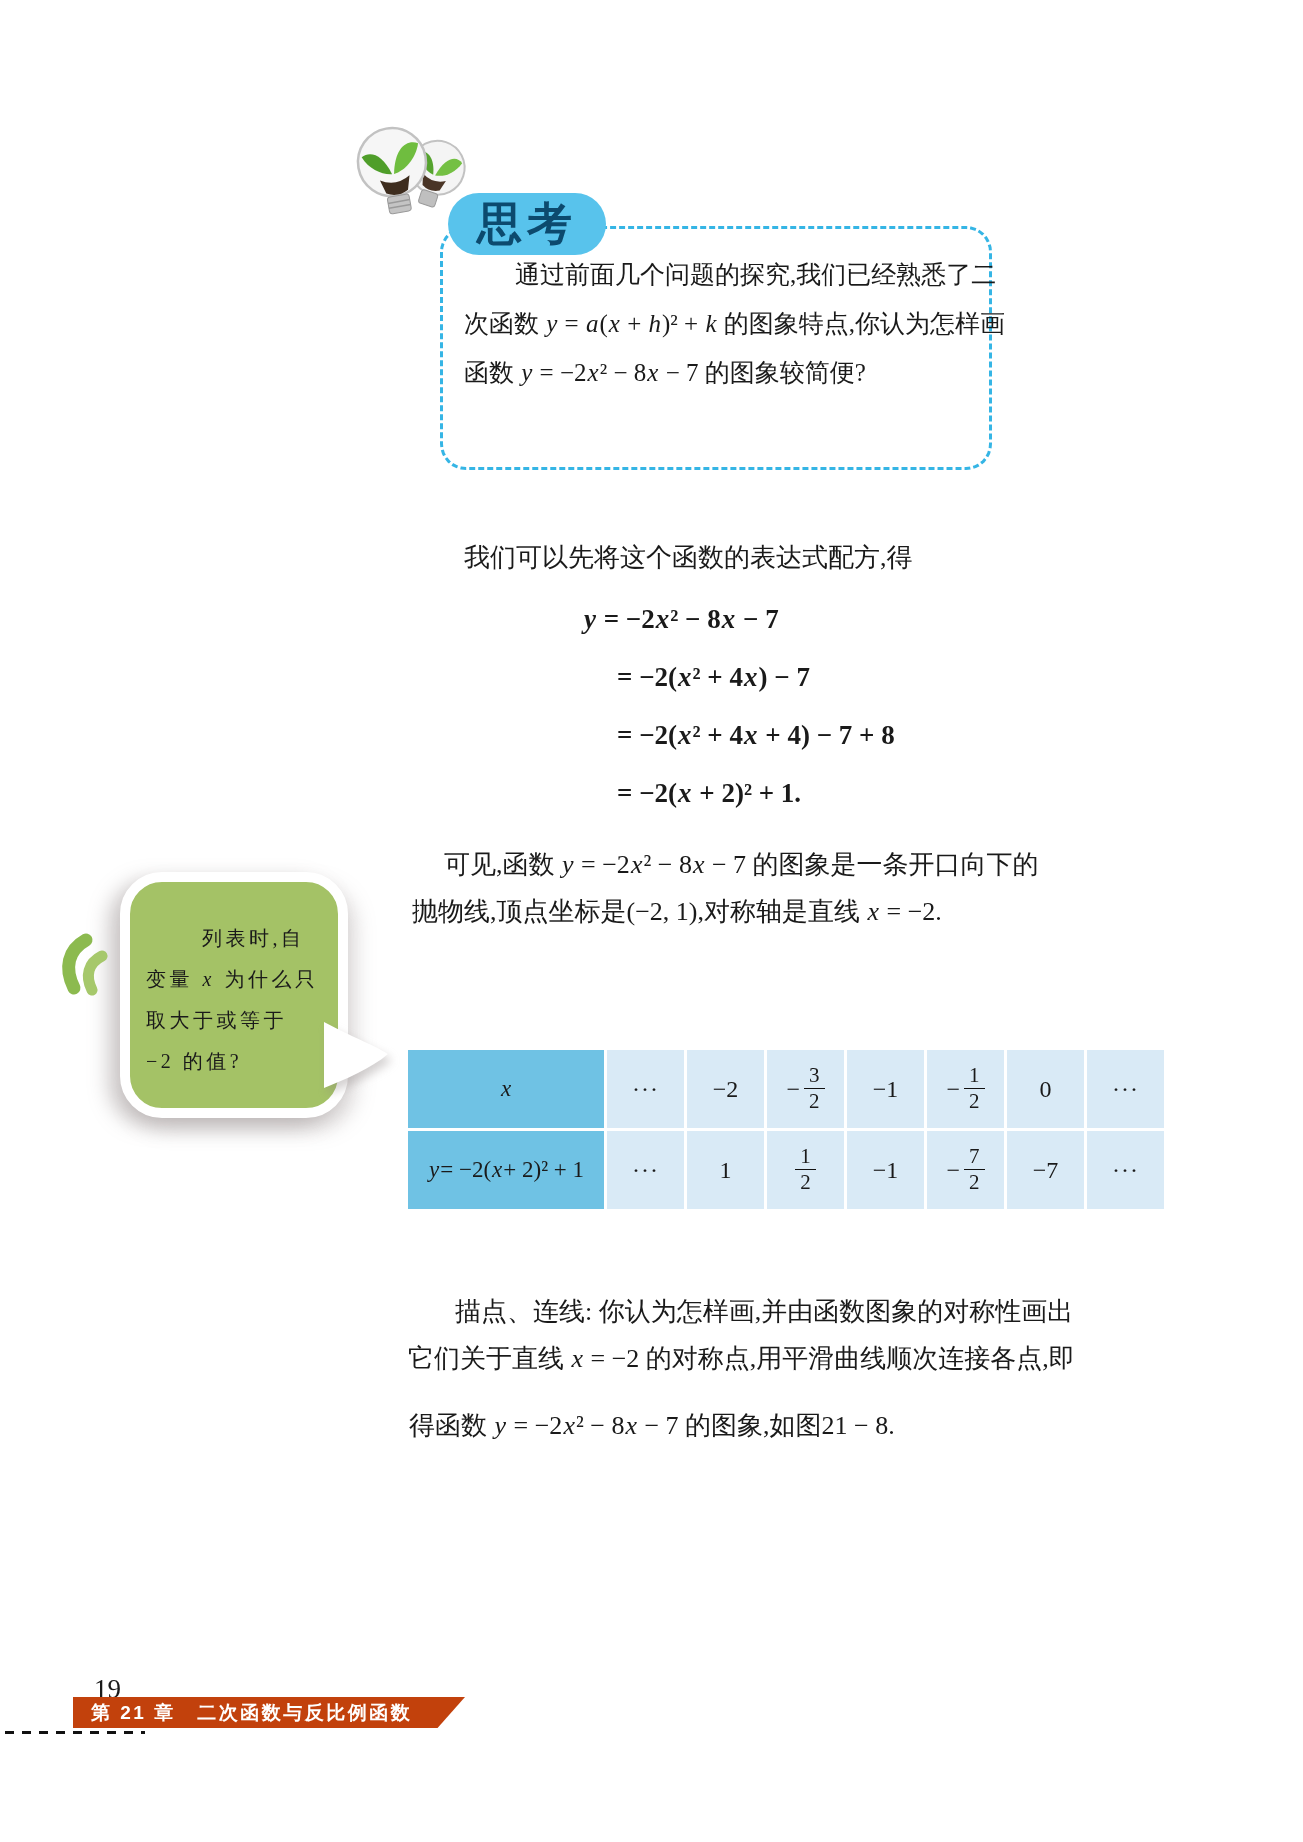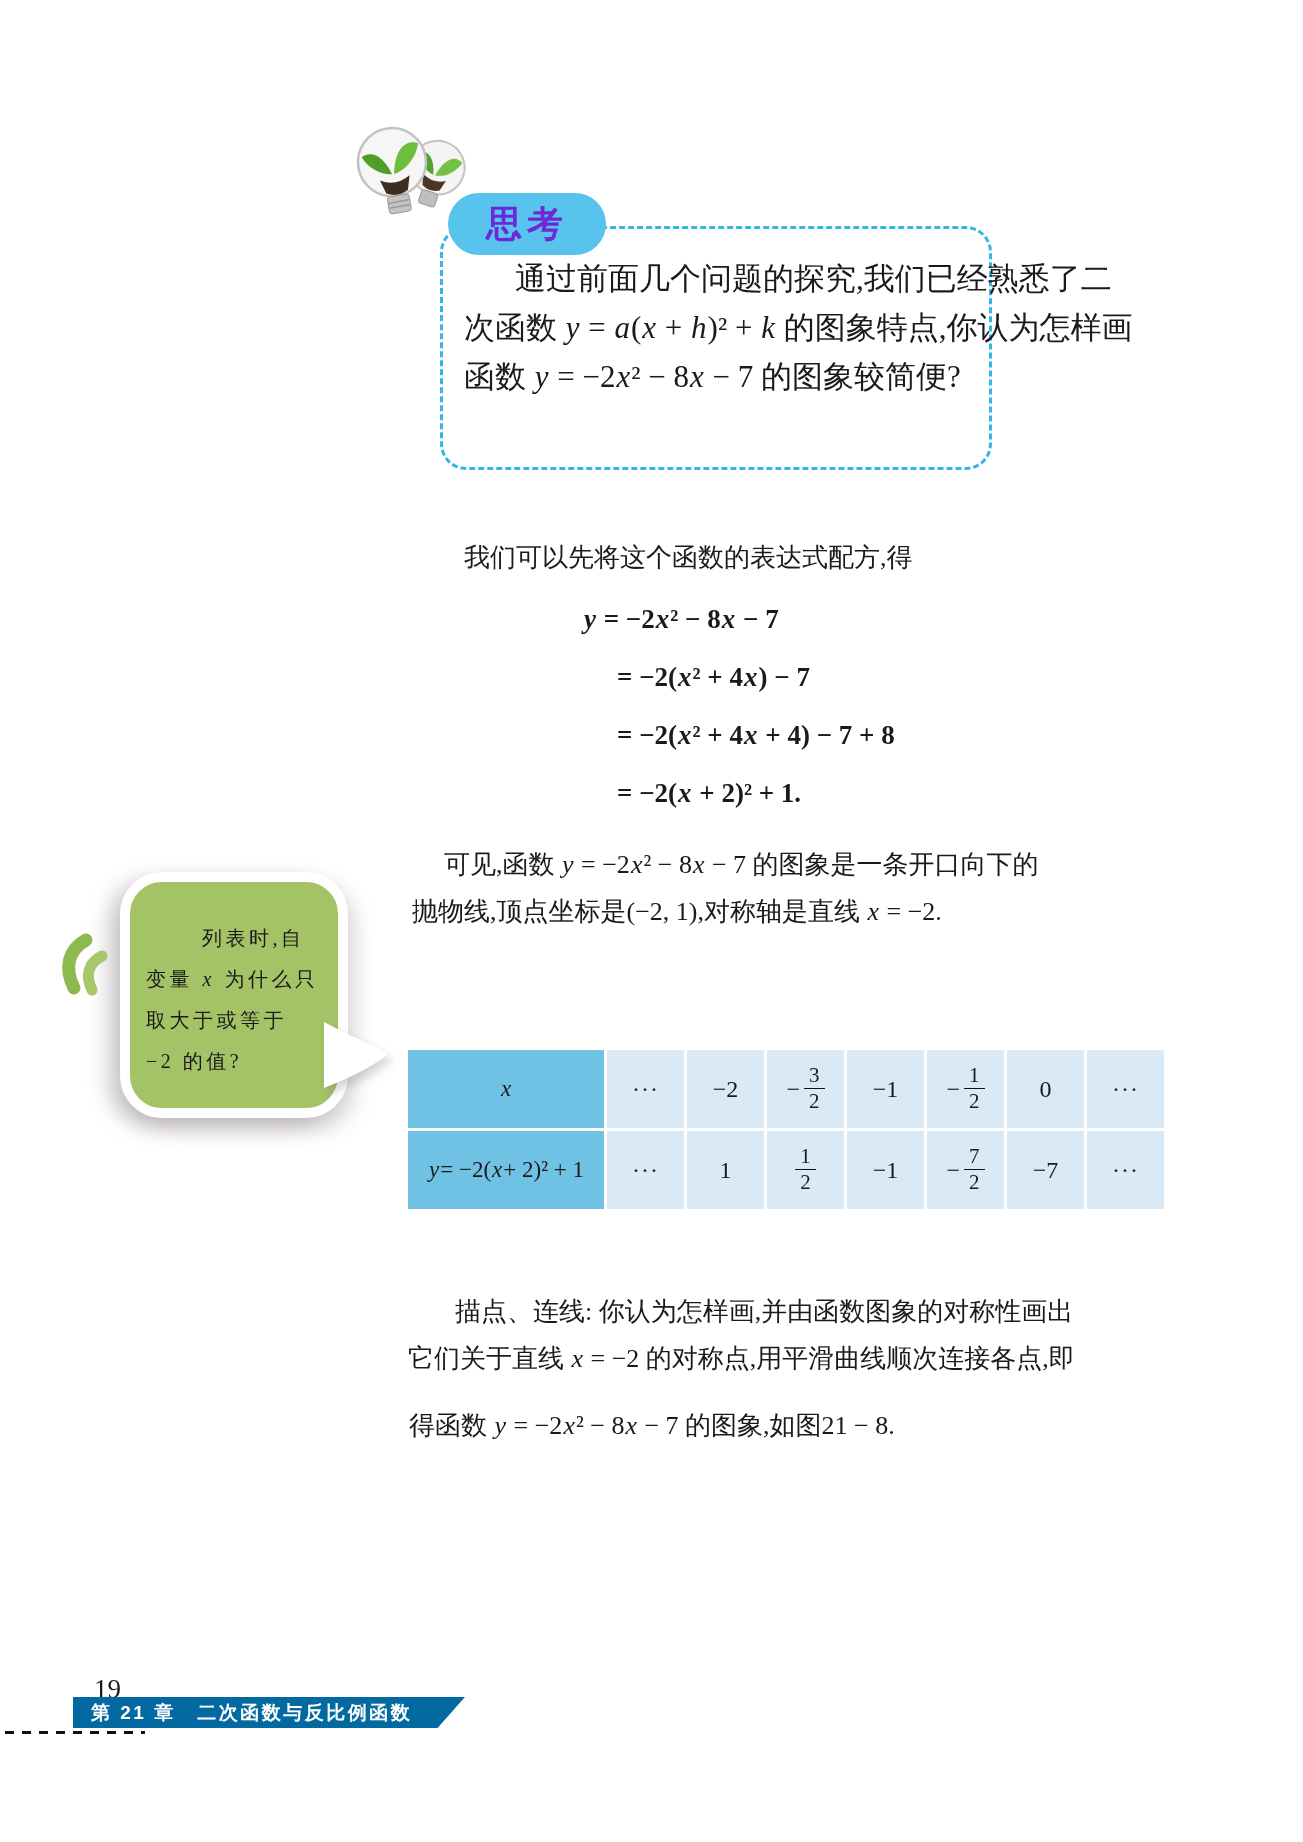--- a/index.html
+++ b/index.html
@@ -7,22 +7,22 @@
         font-family:"Liberation Serif","DejaVu Serif",serif;color:#1a1a1a;}
   i{font-style:italic;padding:0 1px;}
   .abs{position:absolute;}
   .cn{font-size:26px;line-height:40px;white-space:nowrap;}
   
   .think-border{position:absolute;left:440px;top:226px;width:546px;height:238px;
                 border:3.5px dashed #35B5E5;border-radius:26px;}
   .think-pill{position:absolute;left:448px;top:193px;width:158px;height:62px;background:#58C3EC;
               border-radius:31px;display:flex;align-items:center;justify-content:center;
               font-family:"Liberation Sans","DejaVu Sans",sans-serif;font-weight:900;
-              font-size:36px;letter-spacing:5px;color:#6d28d9;text-align:right;}
-  .think-line{position:absolute;font-size:31px;white-space:nowrap;}
+              font-size:45px;letter-spacing:5px;color:#0c4a6e;text-align:right;}
+  .think-line{position:absolute;font-size:25px;white-space:nowrap;}
   
   .eq{font-size:27px;line-height:58px;white-space:nowrap;font-weight:bold;}
   .eq-cont{margin-left:34px;}
   
   .vtable{position:absolute;left:408px;top:1050px;display:grid;
           grid-template-columns:196px repeat(7,77px);grid-auto-rows:78px;gap:3px;}
   .cell{background:#D9EAF6;display:flex;align-items:center;justify-content:center;
         font-size:24px;}
   .cell.head{background:#6FC2E4;font-size:23px;}
   .frac{display:inline-flex;flex-direction:column;align-items:center;vertical-align:middle;
@@ -35,21 +35,21 @@
   .bubble{position:absolute;left:120px;top:872px;width:208px;height:226px;background:#A4C266;
           border:10px solid #fff;border-radius:42px;
           box-shadow:-12px 8px 20px rgba(135,125,125,.40),8px 12px 20px rgba(135,125,125,.28);}
   .bubble-text{position:absolute;left:146px;top:918px;width:180px;font-size:20px;
                line-height:41px;letter-spacing:3.5px;white-space:nowrap;}
   .bubble-line1{padding-left:56px;}
   .bubble-tail{position:absolute;left:322px;top:1016px;filter:drop-shadow(4px 6px 5px rgba(135,125,125,.35));}
   .sprout{position:absolute;left:58px;top:916px;}
   
   .page-num{position:absolute;left:94px;top:1674px;font-size:27px;}
-  .banner{position:absolute;left:73px;top:1697px;width:392px;height:31px;background:#0369a1;
+  .banner{position:absolute;left:73px;top:1697px;width:392px;height:31px;background:#c2410c;
           clip-path:polygon(0 0,100% 0,93% 100%,0 100%);
           display:flex;align-items:center;
           font-family:"Liberation Sans","DejaVu Sans",sans-serif;font-weight:bold;
           font-size:19px;color:#fff;letter-spacing:2.5px;padding-left:18px;box-sizing:border-box;}
   .dash-line{position:absolute;left:5px;top:1731px;width:140px;height:3px;
              background:repeating-linear-gradient(90deg,#111 0 9px,transparent 9px 17px);}
   .bulbs{position:absolute;left:345px;top:116px;}
 </style>
 </head>
 <body>

